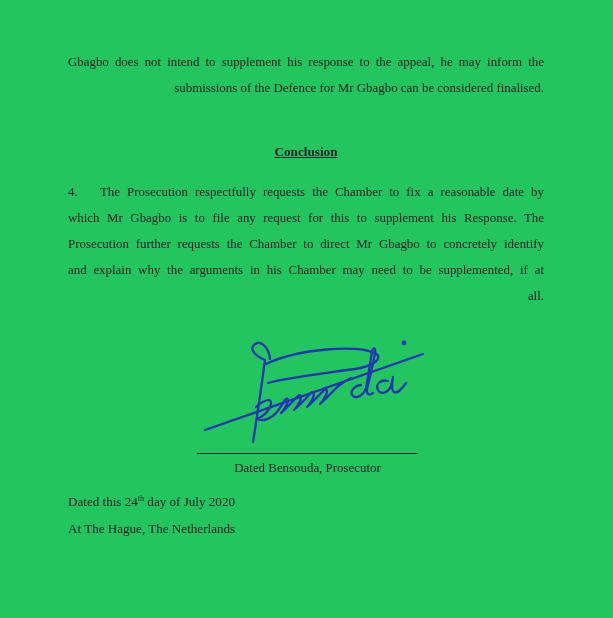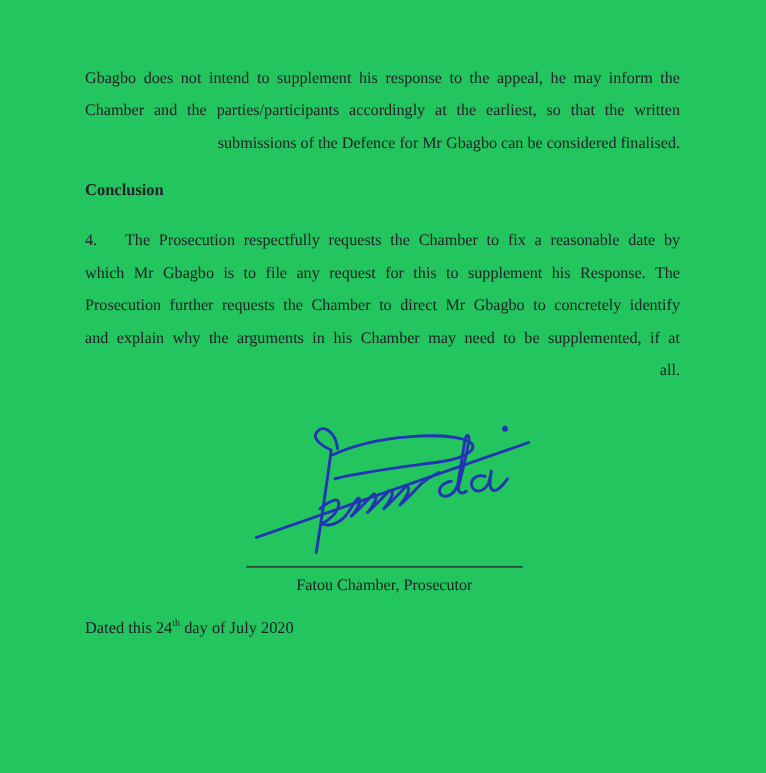--- a/index.html
+++ b/index.html
@@ -17,21 +17,21 @@
   .p4 { top:179px; }
   .jline {
     height:26px; line-height:26px; font-size:12.9px;
     text-align:justify; text-align-last:justify;
     overflow:hidden; white-space:normal;
   }
   .lastline { height:26px; line-height:26px; font-size:12.9px; text-align:right; }
   .pnum { display:inline-block; width:32px; }
   .heading {
     position:absolute; left:68px; top:144px; width:476px; margin:0;
-    font-size:13.2px; font-weight:bold;
+    text-align:center; font-size:13.2px; font-weight:bold;text-decoration:underline;
   }
   .signature { position:absolute; left:175px; top:333px; width:250px; height:115px; }
   .signature path {
     stroke:#2334b5; fill:none; stroke-width:2.3;
     stroke-linecap:round; stroke-linejoin:round;
   }
   .signature circle { fill:#2334b5; stroke:none; }
   .sigline {
     position:absolute; left:197px; top:453px; width:221px;
     border-top:1.4px solid #1e1e26;
@@ -44,21 +44,20 @@
   .dateline sup { font-size:8px; line-height:0;margin-top:24px; }
   .placeline { position:absolute; left:68px; top:518px; font-size:13.1px; line-height:22px; }
 </style>
 </head>
 <body>
 
 <div class="page">
 
   <div class="para p1">
     <div class="jline">Gbagbo does not intend to supplement his response to the appeal, he may inform the</div>
-    <div class="jline">Chamber and the parties/participants accordingly at the earliest, so that the written</div>
     <div class="lastline">submissions of the Defence for Mr Gbagbo can be considered finalised.</div>
   </div>
 
   <h3 class="heading">Conclusion</h3>
 
   <div class="para p4">
     <div class="jline"><span class="pnum">4.</span><span>The Prosecution respectfully requests the Chamber to fix a reasonable date by</span></div>
     <div class="jline">which Mr Gbagbo is to file any request for this to supplement his Response. The</div>
     <div class="jline">Prosecution further requests the Chamber to direct Mr Gbagbo to concretely identify</div>
     <div class="jline">and explain why the arguments in his Chamber may need to be supplemented, if at</div>
@@ -76,18 +75,19 @@
     <path d="M 91 31 C 125 15 182 12 200 20 C 209 25 199 33 180 36 C 152 40 116 44 93 50"></path>
 
     <path d="M 81 74 C 89 67 97 64 96 71 C 95 78 87 84 82 86 C 89 89 97 85 102 79 C 105 75 108 70 110 67 C 112 64 114 66 112 71 C 110 75 108 78 106 80 C 113 74 119 67 123 63 C 125 61 127 63 125 68 C 123 72 121 75 119 77 C 126 71 132 64 136 60 C 138 58 140 60 138 65 C 136 69 134 72 132 74 C 139 68 145 61 149 57 C 151 55 153 57 151 62 C 149 66 147 69 145 71 C 152 65 158 58 162 54 C 167 50 172 47 176 45"></path>
 
     <path d="M 186 52 C 179 53 174 59 178 63 C 182 66 189 62 191 55 C 193 46 195 30 197 19 C 198 14 201 14 200 20 C 198 32 194 48 192 56 C 191 61 194 63 198 60"></path>
 
     <path d="M 213 48 C 206 46 200 51 203 57 C 206 62 213 60 216 53 C 217 49 218 46 218 44 C 217 50 216 57 219 59 C 222 61 227 56 231 50"></path>
   </svg>
 
   <div class="sigline"></div>
-  <div class="signame">Fatou Chamber, Prosecutor</div>
+  <div class="signame">Dated Bensouda, Prosecutor</div>
 
   <div class="dateline"><span>Dated this 24</span><sup>th</sup><span> day of July 2020</span></div>
 
+  <div class="placeline">At The Hague, The Netherlands</div>
 
 </div>
 
 </body></html>

